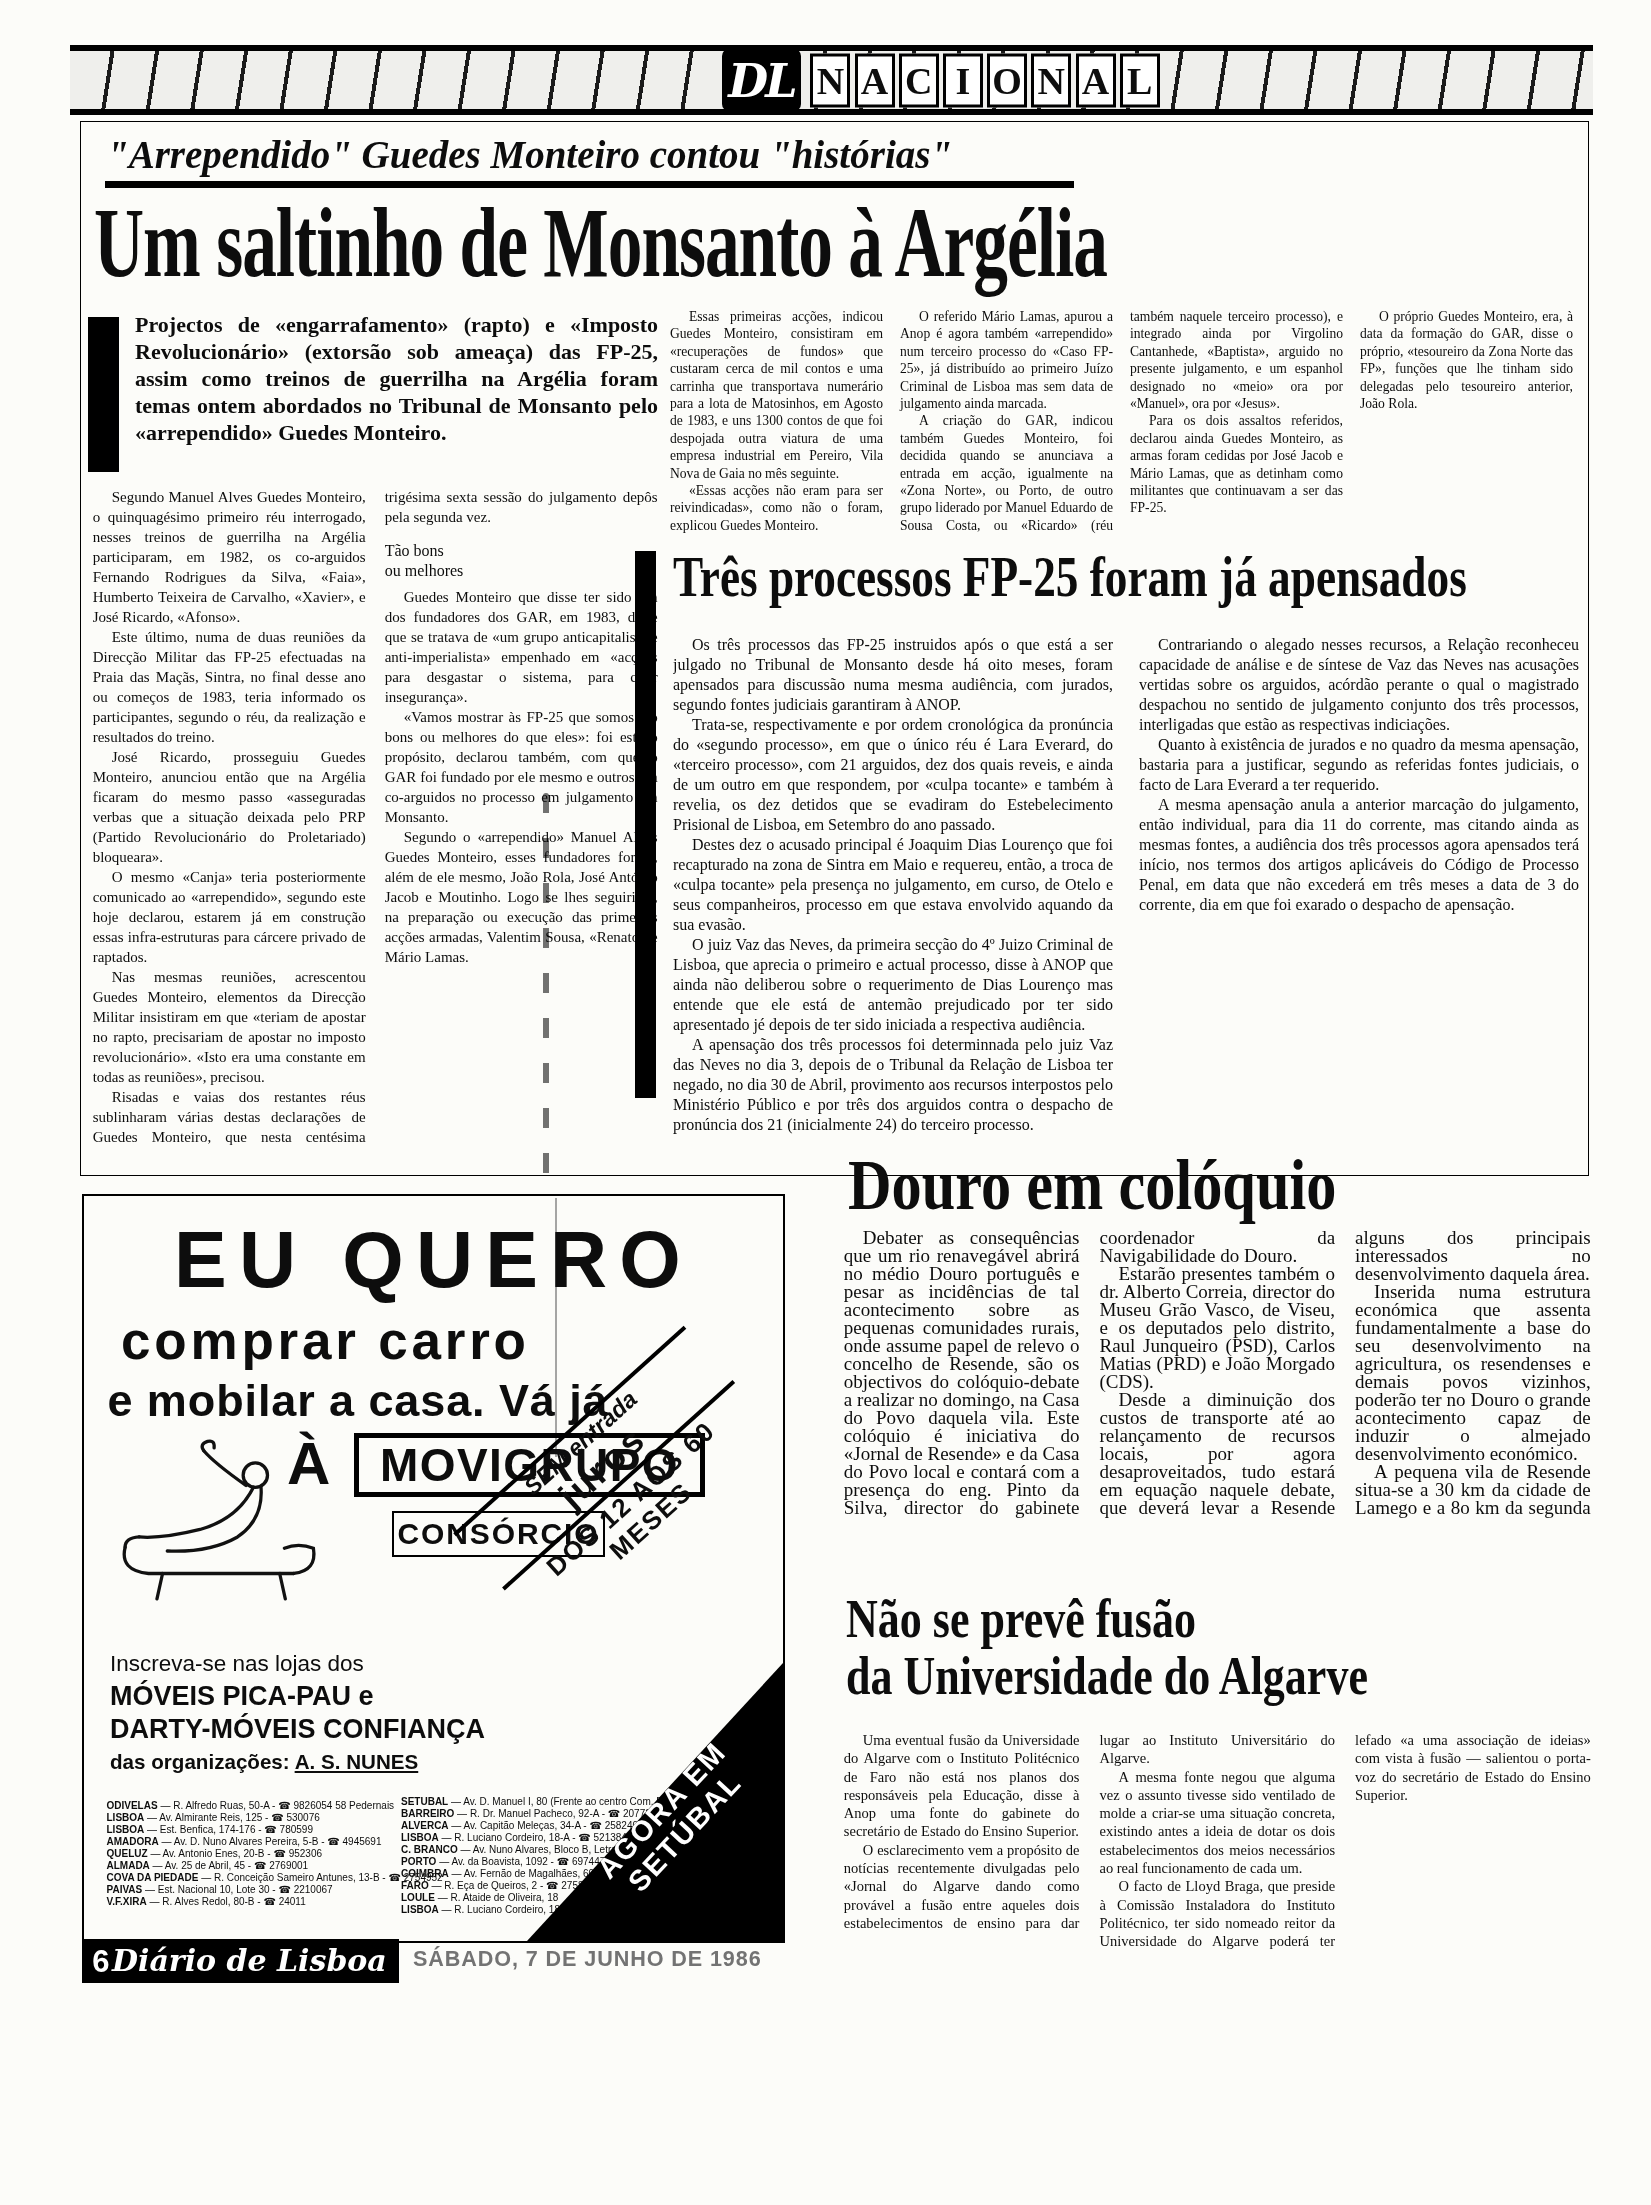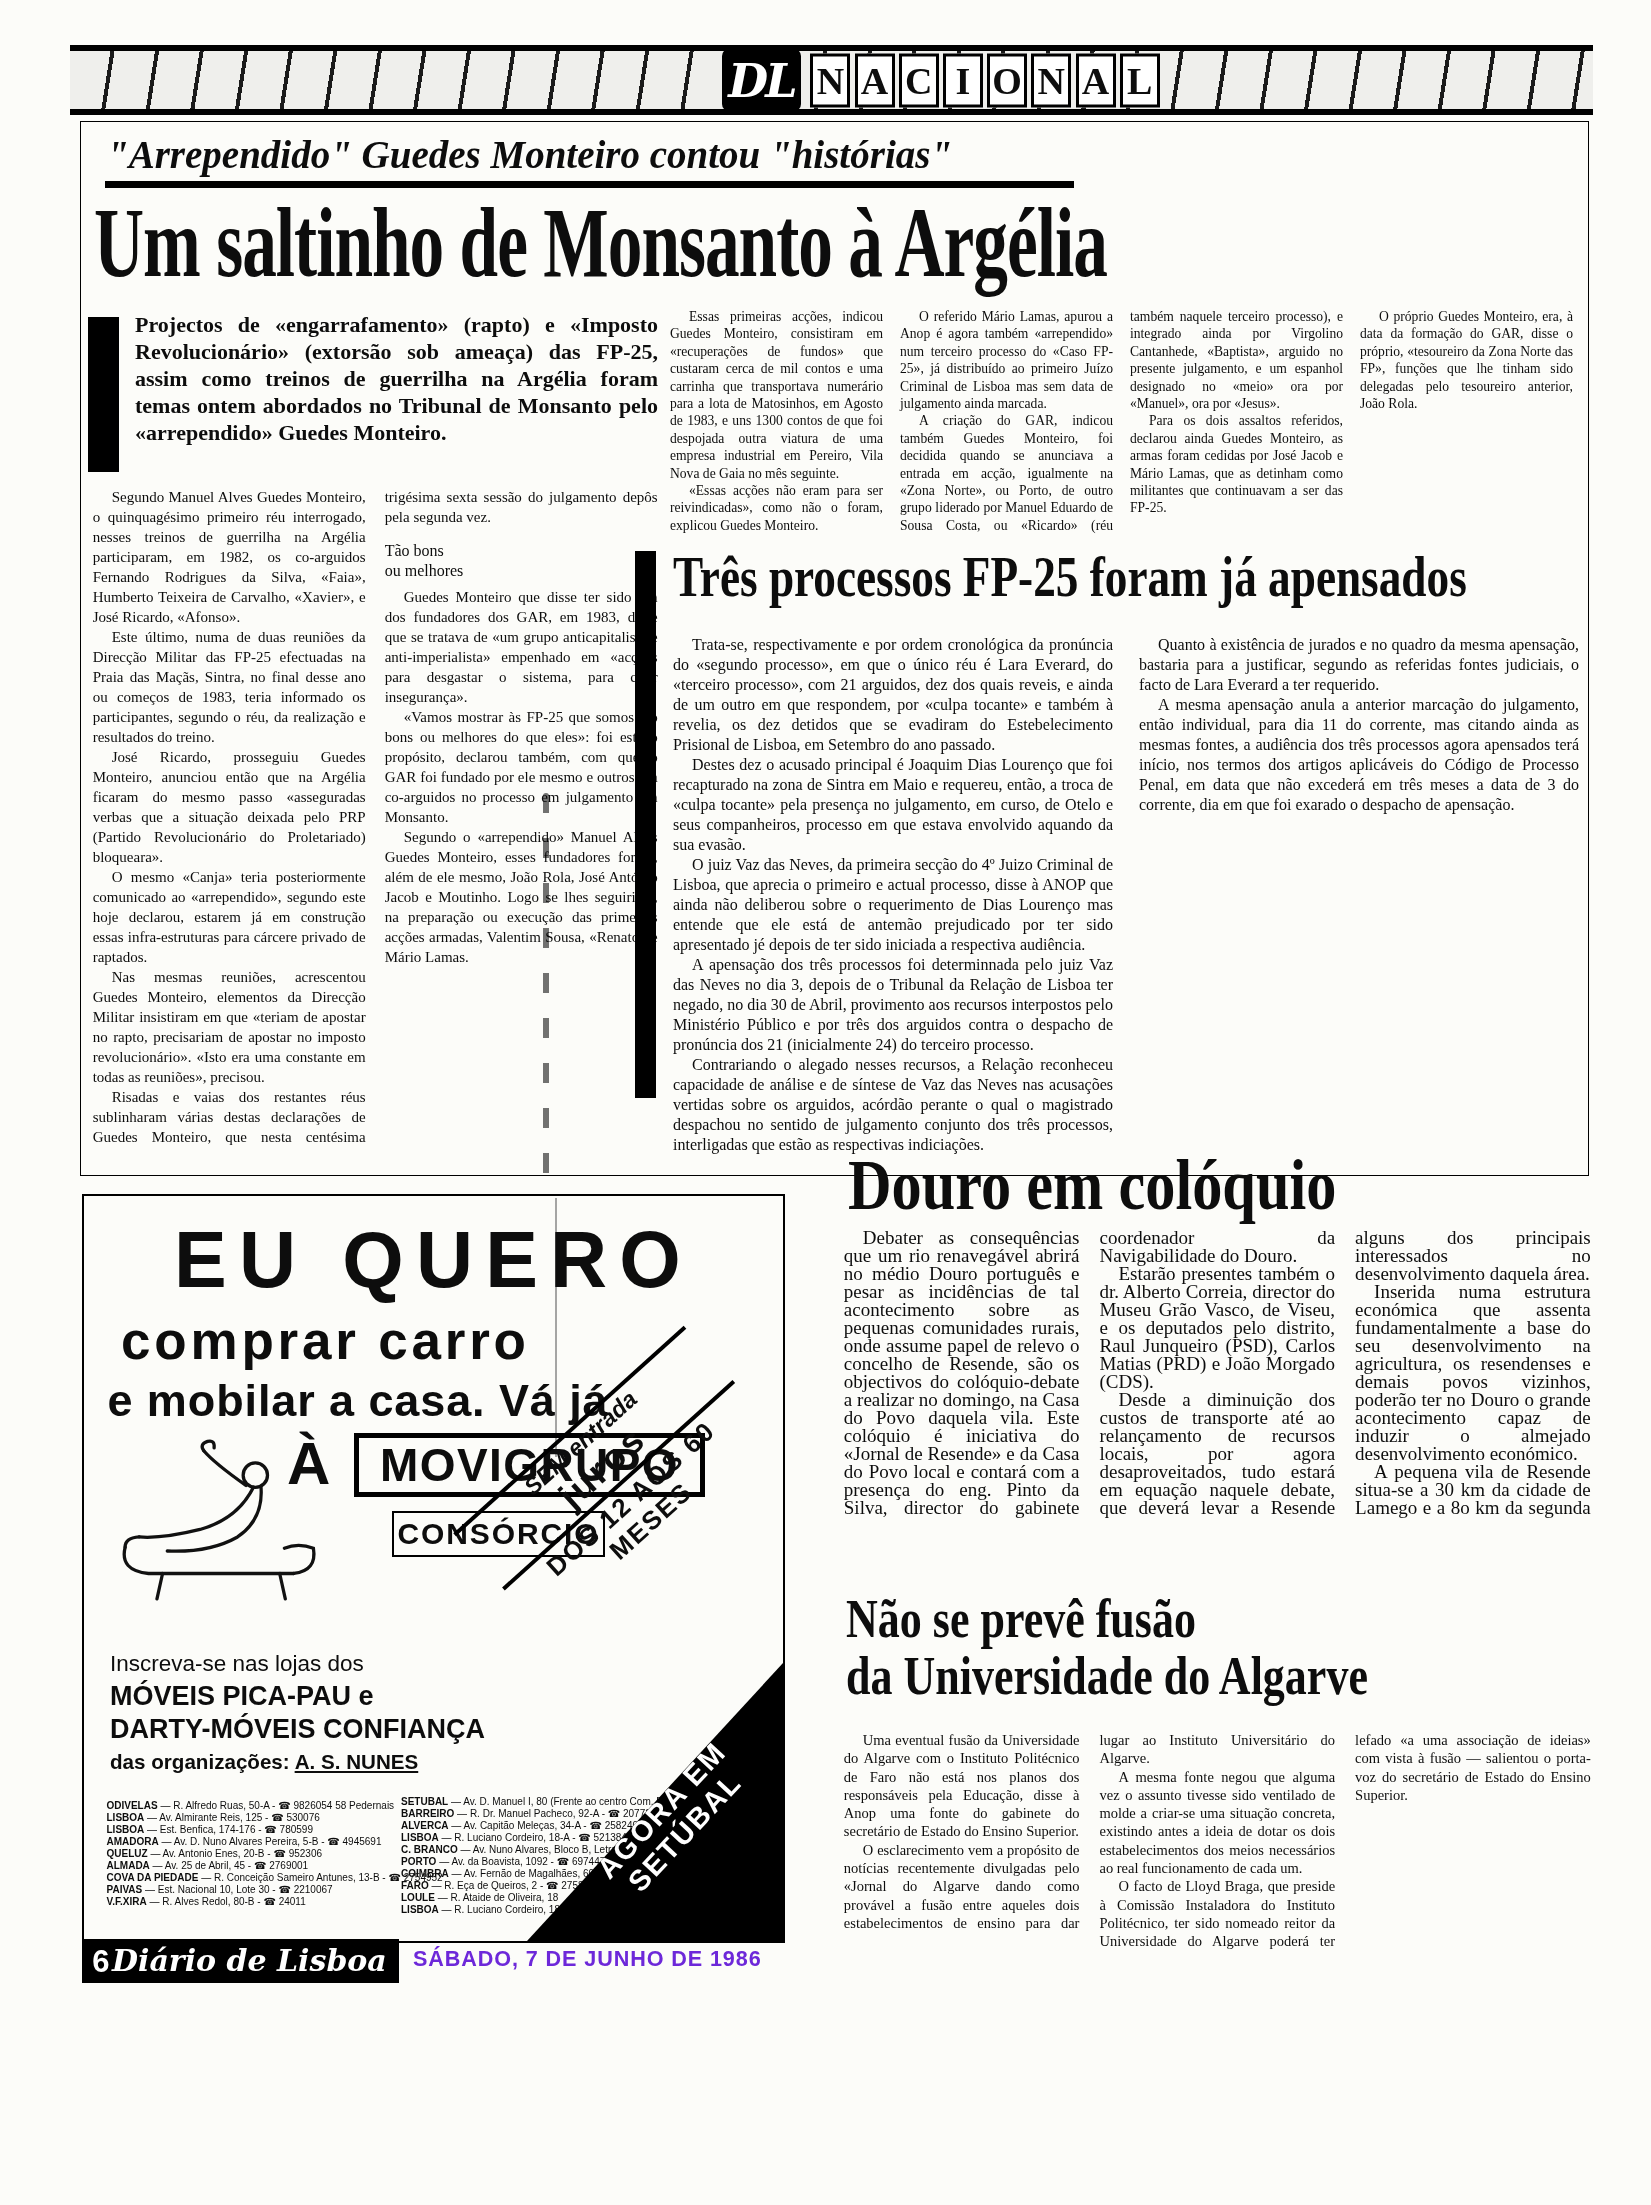--- a/index.html
+++ b/index.html
@@ -94,21 +94,21 @@
   .alg-h2{position:absolute;left:5.6px;top:0;font:bold 55px/1.04 "Liberation Serif",serif;
           white-space:pre-line;transform:scaleX(0.80);transform-origin:0 0;}
   .alg-cols{position:absolute;left:3.8px;top:141px;width:747px;height:232px;
           column-count:3;column-gap:20px;font-size:14.5px;line-height:18.3px;}
 
   
   .footer-bar{left:82px;top:1939px;width:317px;height:44px;background:#000;color:#fff;
           display:flex;align-items:center;}
   .pageno{margin-left:10.3px;font:bold 31px/1 "Liberation Sans",sans-serif;}
   .paper-logo{margin-left:auto;margin-right:12.2px;font:italic bold 30px/1 "DejaVu Serif",serif;}
-  .footer-date{left:413px;top:1948px;font:bold 21.6px/1 "Liberation Sans",sans-serif;color:#6d28d9;
+  .footer-date{left:413px;top:1948px;font:bold 21.6px/1 "Liberation Sans",sans-serif;color:#737373;
           letter-spacing:0.9px;}
 </style>
 </head>
 <body>
 
 <div class="page">
 
   <header class="abs banner">
     <div class="banner-center">
       <div class="dl-box">DL</div>
@@ -159,20 +159,21 @@
         <p>O referido Mário Lamas, apurou a Anop é agora também «arrependido» num terceiro processo do «Caso FP-25», já distribuído ao primeiro Juízo Criminal de Lisboa mas sem data de julgamento ainda marcada.</p>
         <p>A criação do GAR, indicou também Guedes Monteiro, foi decidida quando se anunciava a entrada em acção, igualmente na «Zona Norte», ou Porto, de outro grupo liderado por Manuel Eduardo de Sousa Costa, ou «Ricardo» (réu também naquele terceiro processo), e integrado ainda por Virgolino Cantanhede, «Baptista», arguido no presente julgamento, e um espanhol designado no «meio» ora por «Manuel», ora por «Jesus».</p>
         <p>Para os dois assaltos referidos, declarou ainda Guedes Monteiro, as armas foram cedidas por José Jacob e Mário Lamas, que as detinham como militantes que continuavam a ser das FP-25.</p>
         <p>O próprio Guedes Monteiro, era, à data da formação do GAR, disse o próprio, «tesoureiro da Zona Norte das FP», funções que lhe tinham sido delegadas pelo tesoureiro anterior, João Rola.</p>
       </div>
 
     <section class="abs fp25">
       <div class="fp25-bar"></div>
       <h2 class="fp25-h2" style="margin:0">Três processos FP-25 foram já apensados</h2>
       <div class="cols fp25-cols">
+          <p>Os três processos das FP-25 instruidos após o que está a ser julgado no Tribunal de Monsanto desde há oito meses, foram apensados para discussão numa mesma audiência, com jurados, segundo fontes judiciais garantiram à ANOP.</p>
           <p>Trata-se, respectivamente e por ordem cronológica da pronúncia do «segundo processo», em que o único réu é Lara Everard, do «terceiro processo», com 21 arguidos, dez dos quais reveis, e ainda de um outro em que respondem, por «culpa tocante» e também à revelia, os dez detidos que se evadiram do Estebelecimento Prisional de Lisboa, em Setembro do ano passado.</p>
           <p>Destes dez o acusado principal é Joaquim Dias Lourenço que foi recapturado na zona de Sintra em Maio e requereu, então, a troca de «culpa tocante» pela presença no julgamento, em curso, de Otelo e seus companheiros, processo em que estava envolvido aquando da sua evasão.</p>
           <p>O juiz Vaz das Neves, da primeira secção do 4º Juizo Criminal de Lisboa, que aprecia o primeiro e actual processo, disse à ANOP que ainda não deliberou sobre o requerimento de Dias Lourenço mas entende que ele está de antemão prejudicado por ter sido apresentado jé depois de ter sido iniciada a respectiva audiência.</p>
           <p>A apensação dos três processos foi determinnada pelo juiz Vaz das Neves no dia 3, depois de o Tribunal da Relação de Lisboa ter negado, no dia 30 de Abril, provimento aos recursos interpostos pelo Ministério Público e por três dos arguidos contra o despacho de pronúncia dos 21 (inicialmente 24) do terceiro processo.</p>
           <p>Contrariando o alegado nesses recursos, a Relação reconheceu capacidade de análise e de síntese de Vaz das Neves nas acusações vertidas sobre os arguidos, acórdão perante o qual o magistrado despachou no sentido de julgamento conjunto dos três processos, interligadas que estão as respectivas indiciações.</p>
           <p>Quanto à existência de jurados e no quadro da mesma apensação, bastaria para a justificar, segundo as referidas fontes judiciais, o facto de Lara Everard a ter requerido.</p>
           <p>A mesma apensação anula a anterior marcação do julgamento, então individual, para dia 11 do corrente, mas citando ainda as mesmas fontes, a audiência dos três processos agora apensados terá início, nos termos dos artigos aplicáveis do Código de Processo Penal, em data que não excederá em três meses a data de 3 do corrente, dia em que foi exarado o despacho de apensação.</p>
         </div>
     </section>
 

